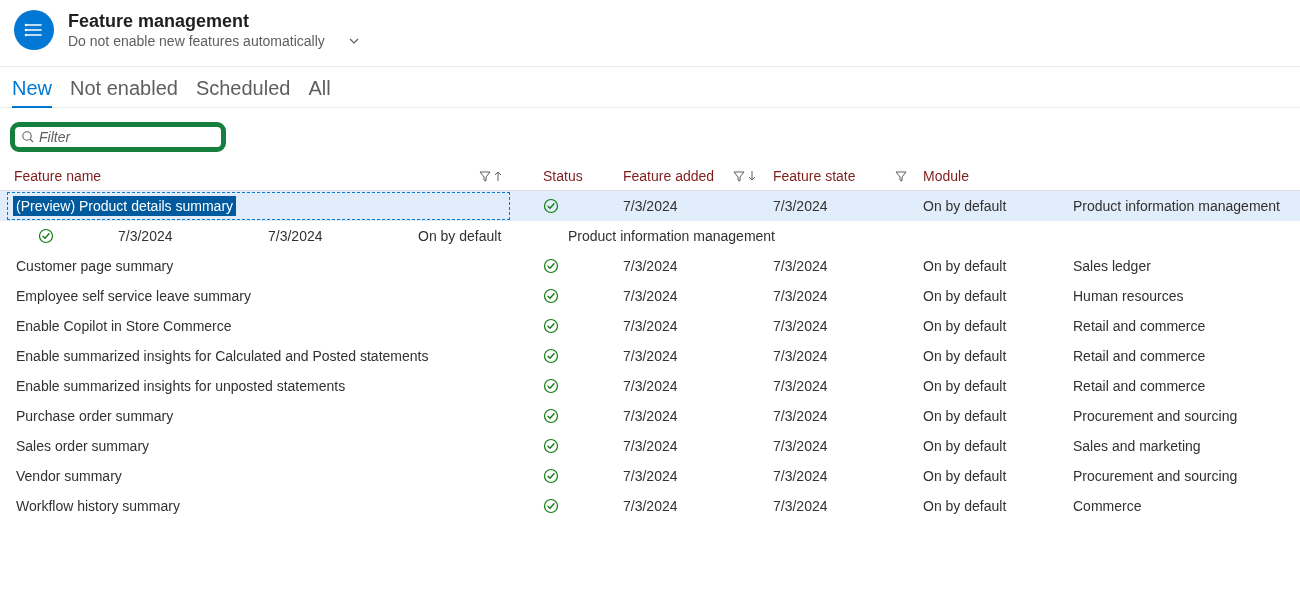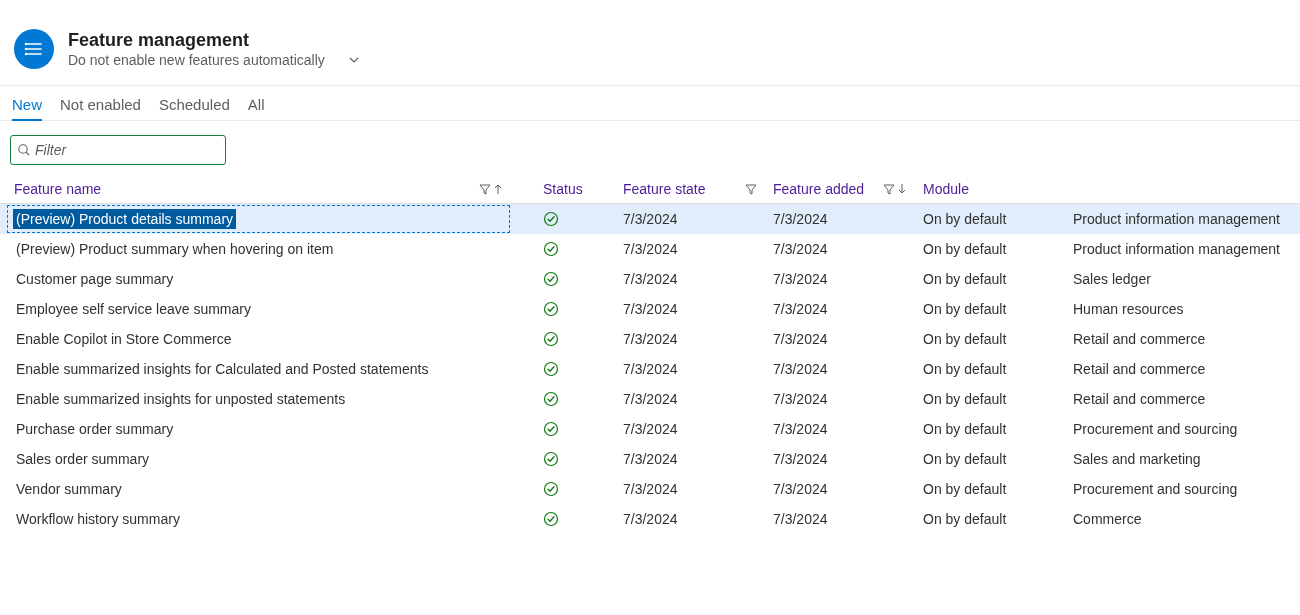--- a/index.html
+++ b/index.html
@@ -8,21 +8,21 @@
       font-size: 14px;
       color: #323130;
       background: #fff;
       width: 1300px;
       height: 615px;
       overflow: hidden;
     }
     .header {
       display: flex;
       align-items: center;
-      padding: 29px 14px 16px 14px;
+      padding: 10px 14px 16px 14px;
       gap: 14px;
     }
     .header-icon {
       width: 40px;
       height: 40px;
       border-radius: 50%;
       background: #0078D4;
       display: flex;
       align-items: center;
       justify-content: center;
@@ -52,38 +52,38 @@
       margin: 0;
     }
     .tabs {
       display: flex;
       gap: 18px;
       padding: 6px 12px 0 12px;
       border-bottom: 1px solid #EDEBE9;
     }
     .tab {
       padding: 4px 0 6px 0;
-      font-size: 15px;
+      font-size: 20px;
       color: #605E5C;
       cursor: pointer;
       border-bottom: 2px solid transparent;
       margin-bottom: -1px;
     }
     .tab.active {
       color: #0078D4;
       border-bottom: 2px solid #0078D4;
     }
     .filter-row {
       padding: 14px 10px 10px 10px;
     }
     .filter-input-wrap {
       display: inline-flex;
       align-items: center;
-      border: 1px solid #15803d;
-      border-radius: 3px;
+      border: 5px solid #15803d;
+      border-radius: 9px;
       width: 216px;
       height: 30px;
       padding: 0 6px;
       gap: 4px;
     }
     .filter-input {
       border: none;
       outline: none;
       font-size: 14px;
       flex: 1;
@@ -106,21 +106,21 @@
     .col {
       display: flex;
       align-items: center;
       padding: 6px 8px;
       font-size: 14px;
       color: #323130;
       position: relative;
     }
     .grid-head .col {
       font-weight: 400;
-      color: #4c1d95;
+      color: #7f1d1d;
     }
     .col-name   { width: 505px; }
     .col-status { width: 80px; margin-left: 24px; }
     .col-enable { width: 150px; }
     .col-added  { width: 150px; }
     .col-state  { width: 150px; }
     .col-module { flex: 1; }
     .head-icons {
       margin-left: auto;
       display: flex;
@@ -221,45 +221,45 @@
         <span>
           <svg width="10" height="12" viewBox="0 0 10 12">
               <path d="M5 11 V2 M2 5 L5 2 L8 5" fill="none" stroke="#605E5C" stroke-width="1"></path>
             </svg>
         </span>
       </span>
     </div>
     <div class="col col-status">
       <span>Status</span>
     </div>
+    <div class="col col-added">
+      <span>Feature added</span>
+      <span class="head-icons">
+        <span>
+          <svg width="12" height="12" viewBox="0 0 12 12">
+              <path d="M1 2 H11 L7 7 V11 L5 10 V7 Z" fill="none" stroke="#605E5C" stroke-width="1"></path>
+            </svg>
+        </span>
+        <span>
+          <svg width="10" height="12" viewBox="0 0 10 12">
+              <path d="M5 1 V10 M2 7 L5 10 L8 7" fill="none" stroke="#605E5C" stroke-width="1"></path>
+            </svg>
+        </span>
+      </span>
+    </div>
     <div class="col col-state">
       <span>Feature state</span>
       <span class="head-icons">
         <span>
           <svg width="12" height="12" viewBox="0 0 12 12">
               <path d="M1 2 H11 L7 7 V11 L5 10 V7 Z" fill="none" stroke="#605E5C" stroke-width="1"></path>
             </svg>
         </span>
       </span>
     </div>
-    <div class="col col-added">
-      <span>Feature added</span>
-      <span class="head-icons">
-        <span>
-          <svg width="12" height="12" viewBox="0 0 12 12">
-              <path d="M1 2 H11 L7 7 V11 L5 10 V7 Z" fill="none" stroke="#605E5C" stroke-width="1"></path>
-            </svg>
-        </span>
-        <span>
-          <svg width="10" height="12" viewBox="0 0 10 12">
-              <path d="M5 1 V10 M2 7 L5 10 L8 7" fill="none" stroke="#605E5C" stroke-width="1"></path>
-            </svg>
-        </span>
-      </span>
-    </div>
     <div class="col col-module">
       <span>Module</span>
     </div>
   </div>
 
   <div class="grid-body" id="grid-body">
       <div class="row selected">
         <div class="col col-name">
           <span class="cell-name-text">(Preview) Product details summary</span>
         </div>
@@ -270,23 +270,20 @@
               <path d="M5 8.2 L7 10.2 L11 5.8" fill="none" stroke="#107C10" stroke-width="1.4" stroke-linecap="round" stroke-linejoin="round"></path>
             </svg>
           </span>
         </div>
         <div class="col col-enable">7/3/2024</div>
         <div class="col col-added">7/3/2024</div>
         <div class="col col-state">On by default</div>
         <div class="col col-module">Product information management</div>
       </div>
       <div class="row">
-        <div class="col col-name">
-          <span class="cell-name-text">(Preview) Product summary when hovering on item</span>
-        </div>
         <div class="col col-status">
           <span class="status-icon">
             <svg width="16" height="16" viewBox="0 0 16 16">
               <circle cx="8" cy="8" r="6.5" fill="none" stroke="#107C10" stroke-width="1.2"></circle>
               <path d="M5 8.2 L7 10.2 L11 5.8" fill="none" stroke="#107C10" stroke-width="1.4" stroke-linecap="round" stroke-linejoin="round"></path>
             </svg>
           </span>
         </div>
         <div class="col col-enable">7/3/2024</div>
         <div class="col col-added">7/3/2024</div>

